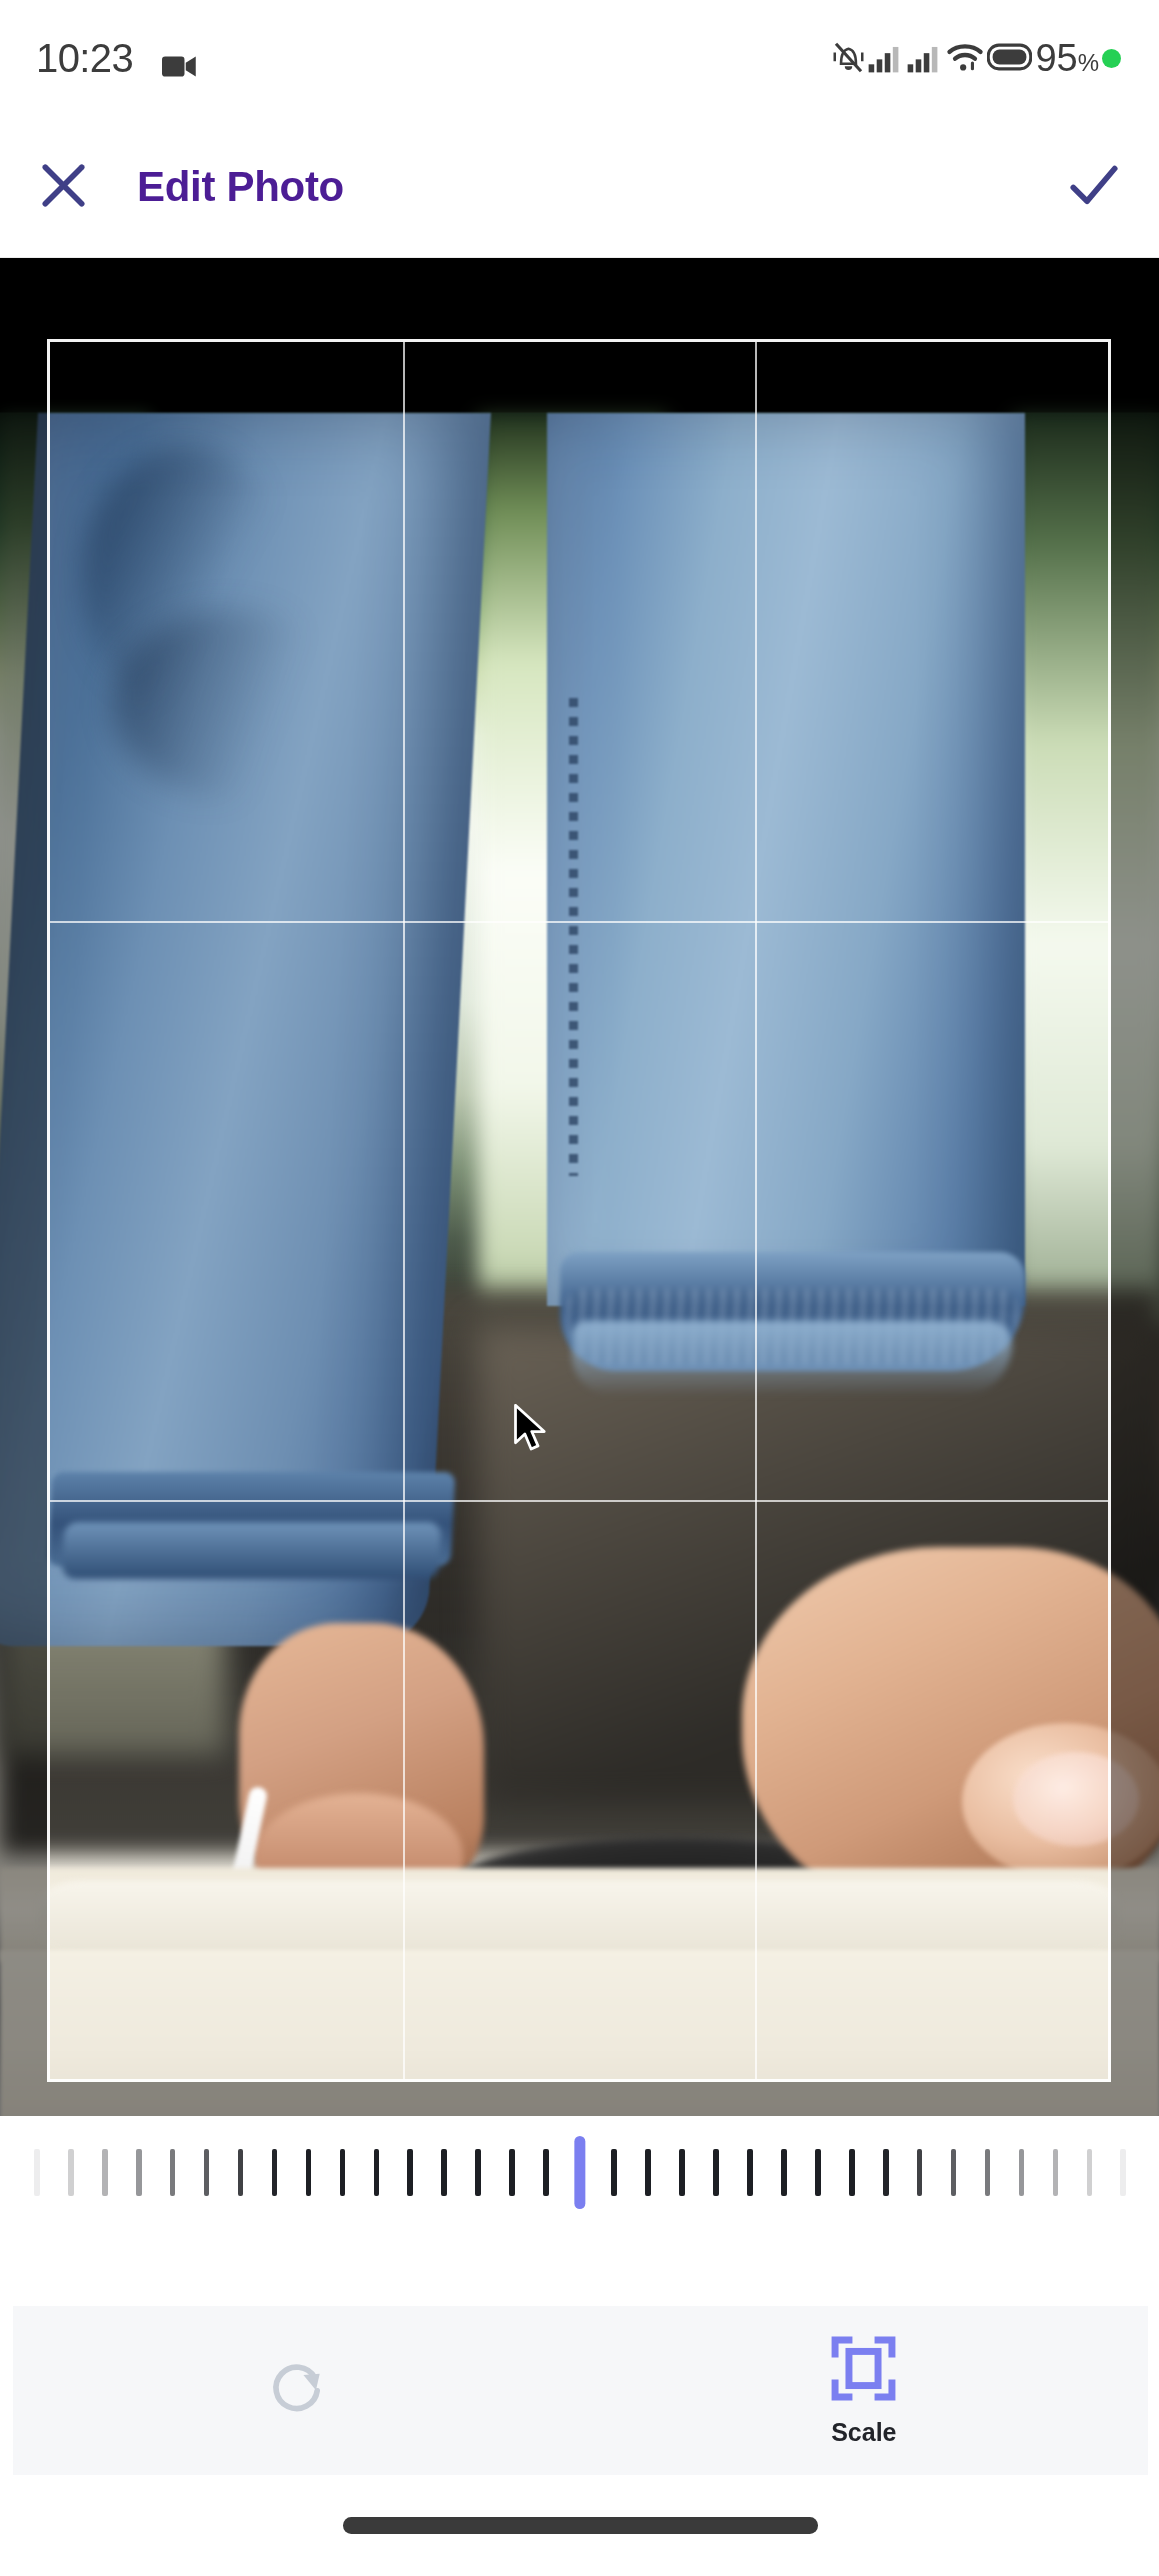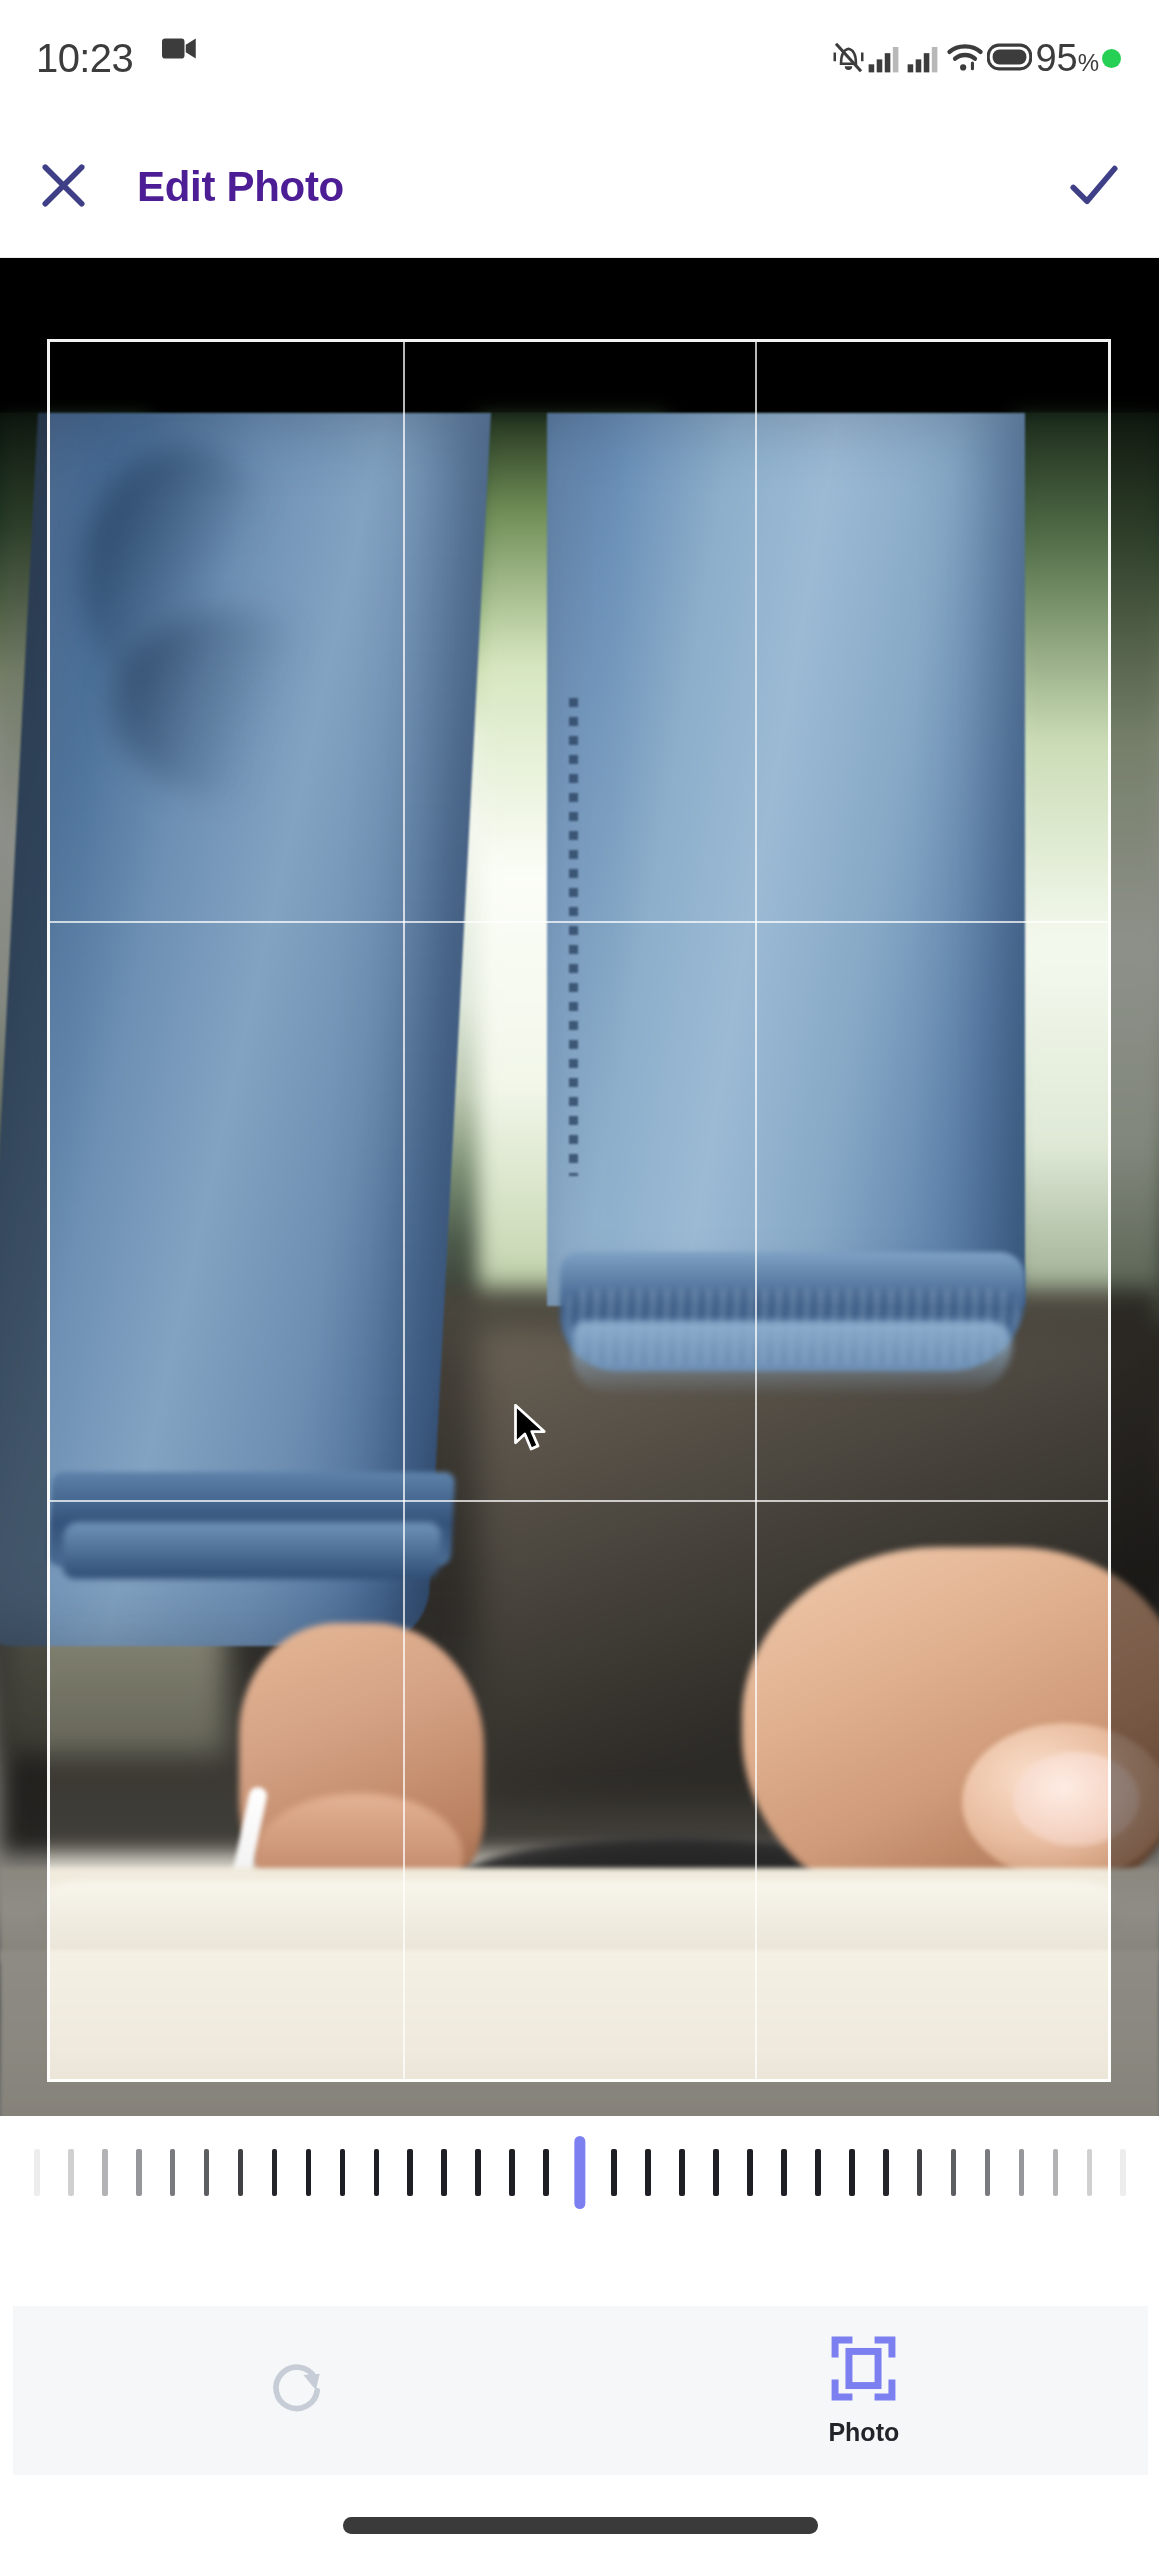--- a/index.html
+++ b/index.html
@@ -9,21 +9,21 @@
     background:#ffffff;
     position:relative;
   }
 
   
   .statusbar{
     position:absolute; left:0; top:0; width:1160px; height:116px;
     background:#ffffff; display:flex; align-items:center;
     padding:0 39px 0 36px;
   }
-  .sb-left{ display:flex; align-items:flex-start; gap:29px; }
+  .sb-left{ display:flex; align-items:flex-end; gap:29px; }
   .sb-time{ font-size:40px; color:#3c3c3c; letter-spacing:-0.6px; font-weight:400; }
   .sb-right{ margin-left:auto; display:flex; align-items:center; gap:3px; }
   .sb-pct{ font-size:38px; color:#3c3c3c; font-weight:400; }
   .sb-pct .sm{ font-size:24px; }
   .green-dot{ width:19px; height:19px; border-radius:50%; background:#25d054; display:inline-block; }
 
   
   .appbar{
     position:absolute; left:0; top:116px; width:1160px; height:142px;
     background:#ffffff; display:flex; align-items:center; padding:0 39px 0 39px;
@@ -438,21 +438,21 @@
     <div class="tool">
       <span>
         <svg width="67" height="67" viewBox="0 0 106 106">
           <path d="M8 30 L8 8 L30 8" fill="none" stroke="#7b7ff0" stroke-width="11" stroke-linecap="square"></path>
           <path d="M76 8 L98 8 L98 30" fill="none" stroke="#7b7ff0" stroke-width="11" stroke-linecap="square"></path>
           <path d="M98 76 L98 98 L76 98" fill="none" stroke="#7b7ff0" stroke-width="11" stroke-linecap="square"></path>
           <path d="M30 98 L8 98 L8 76" fill="none" stroke="#7b7ff0" stroke-width="11" stroke-linecap="square"></path>
           <rect x="30" y="26" width="46" height="54" fill="none" stroke="#7b7ff0" stroke-width="11"></rect>
         </svg>
       </span>
-      <span class="tool-label">Photo</span>
+      <span class="tool-label">Scale</span>
     </div>
 
   </div>
 </div>
 
 <div class="homebar-wrap">
   <div class="homebar"></div>
 </div>
 
 

